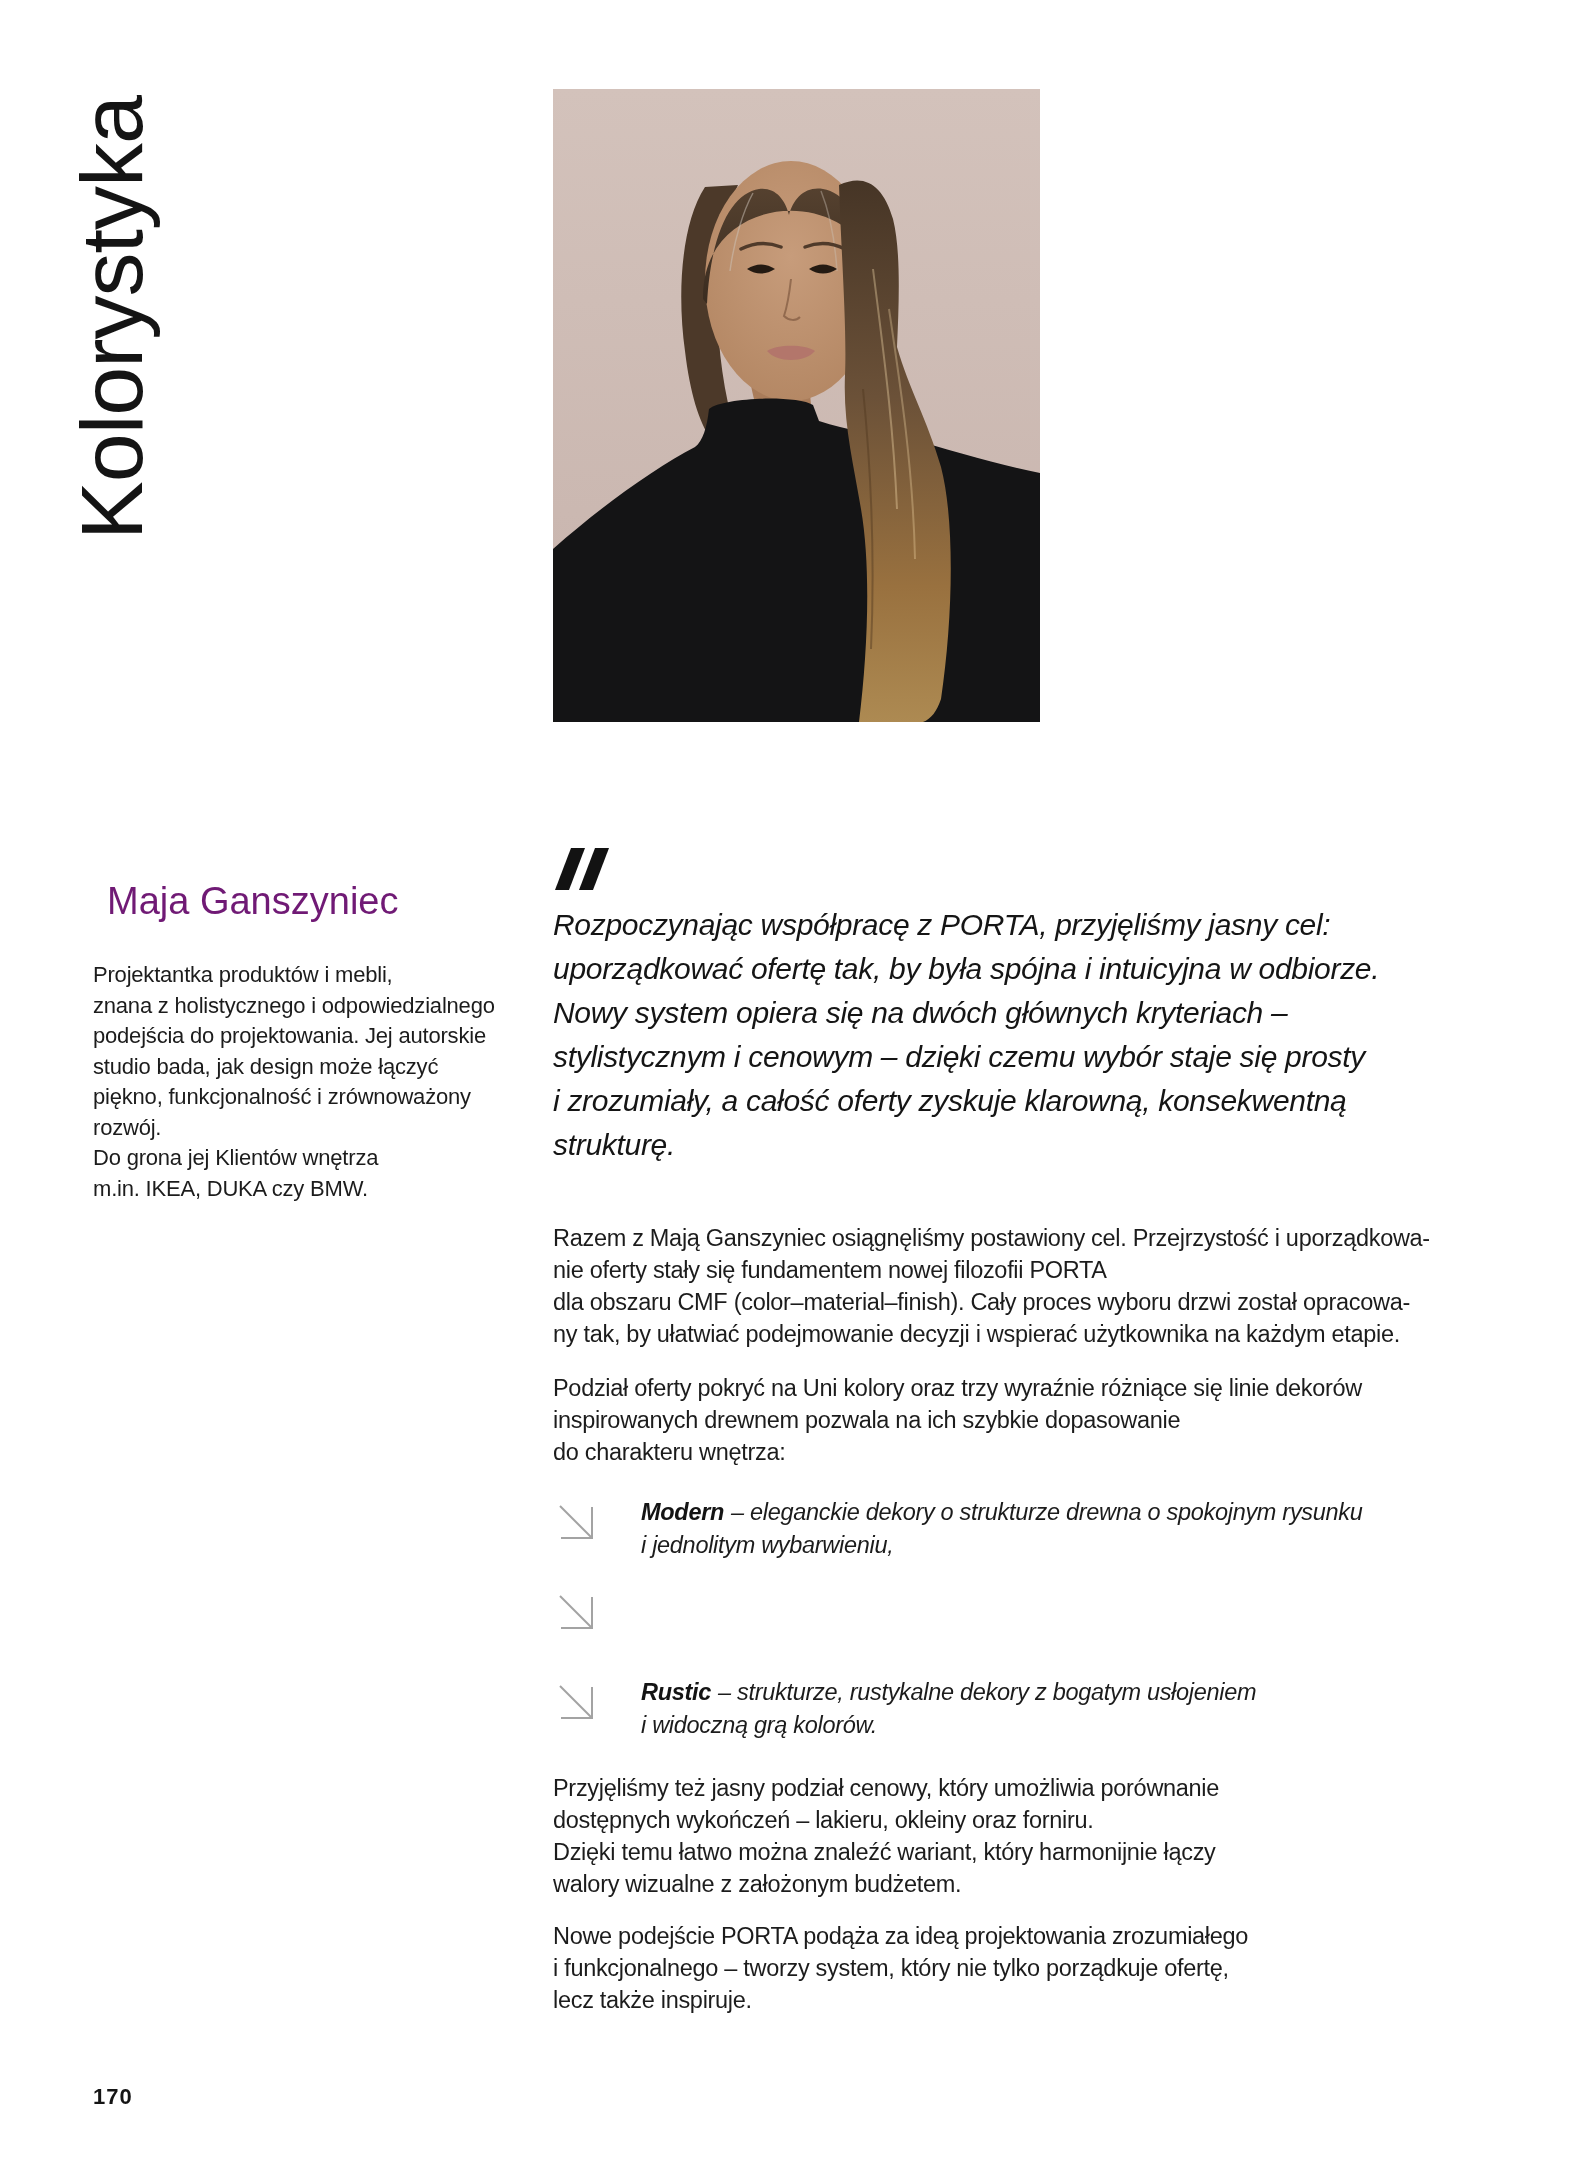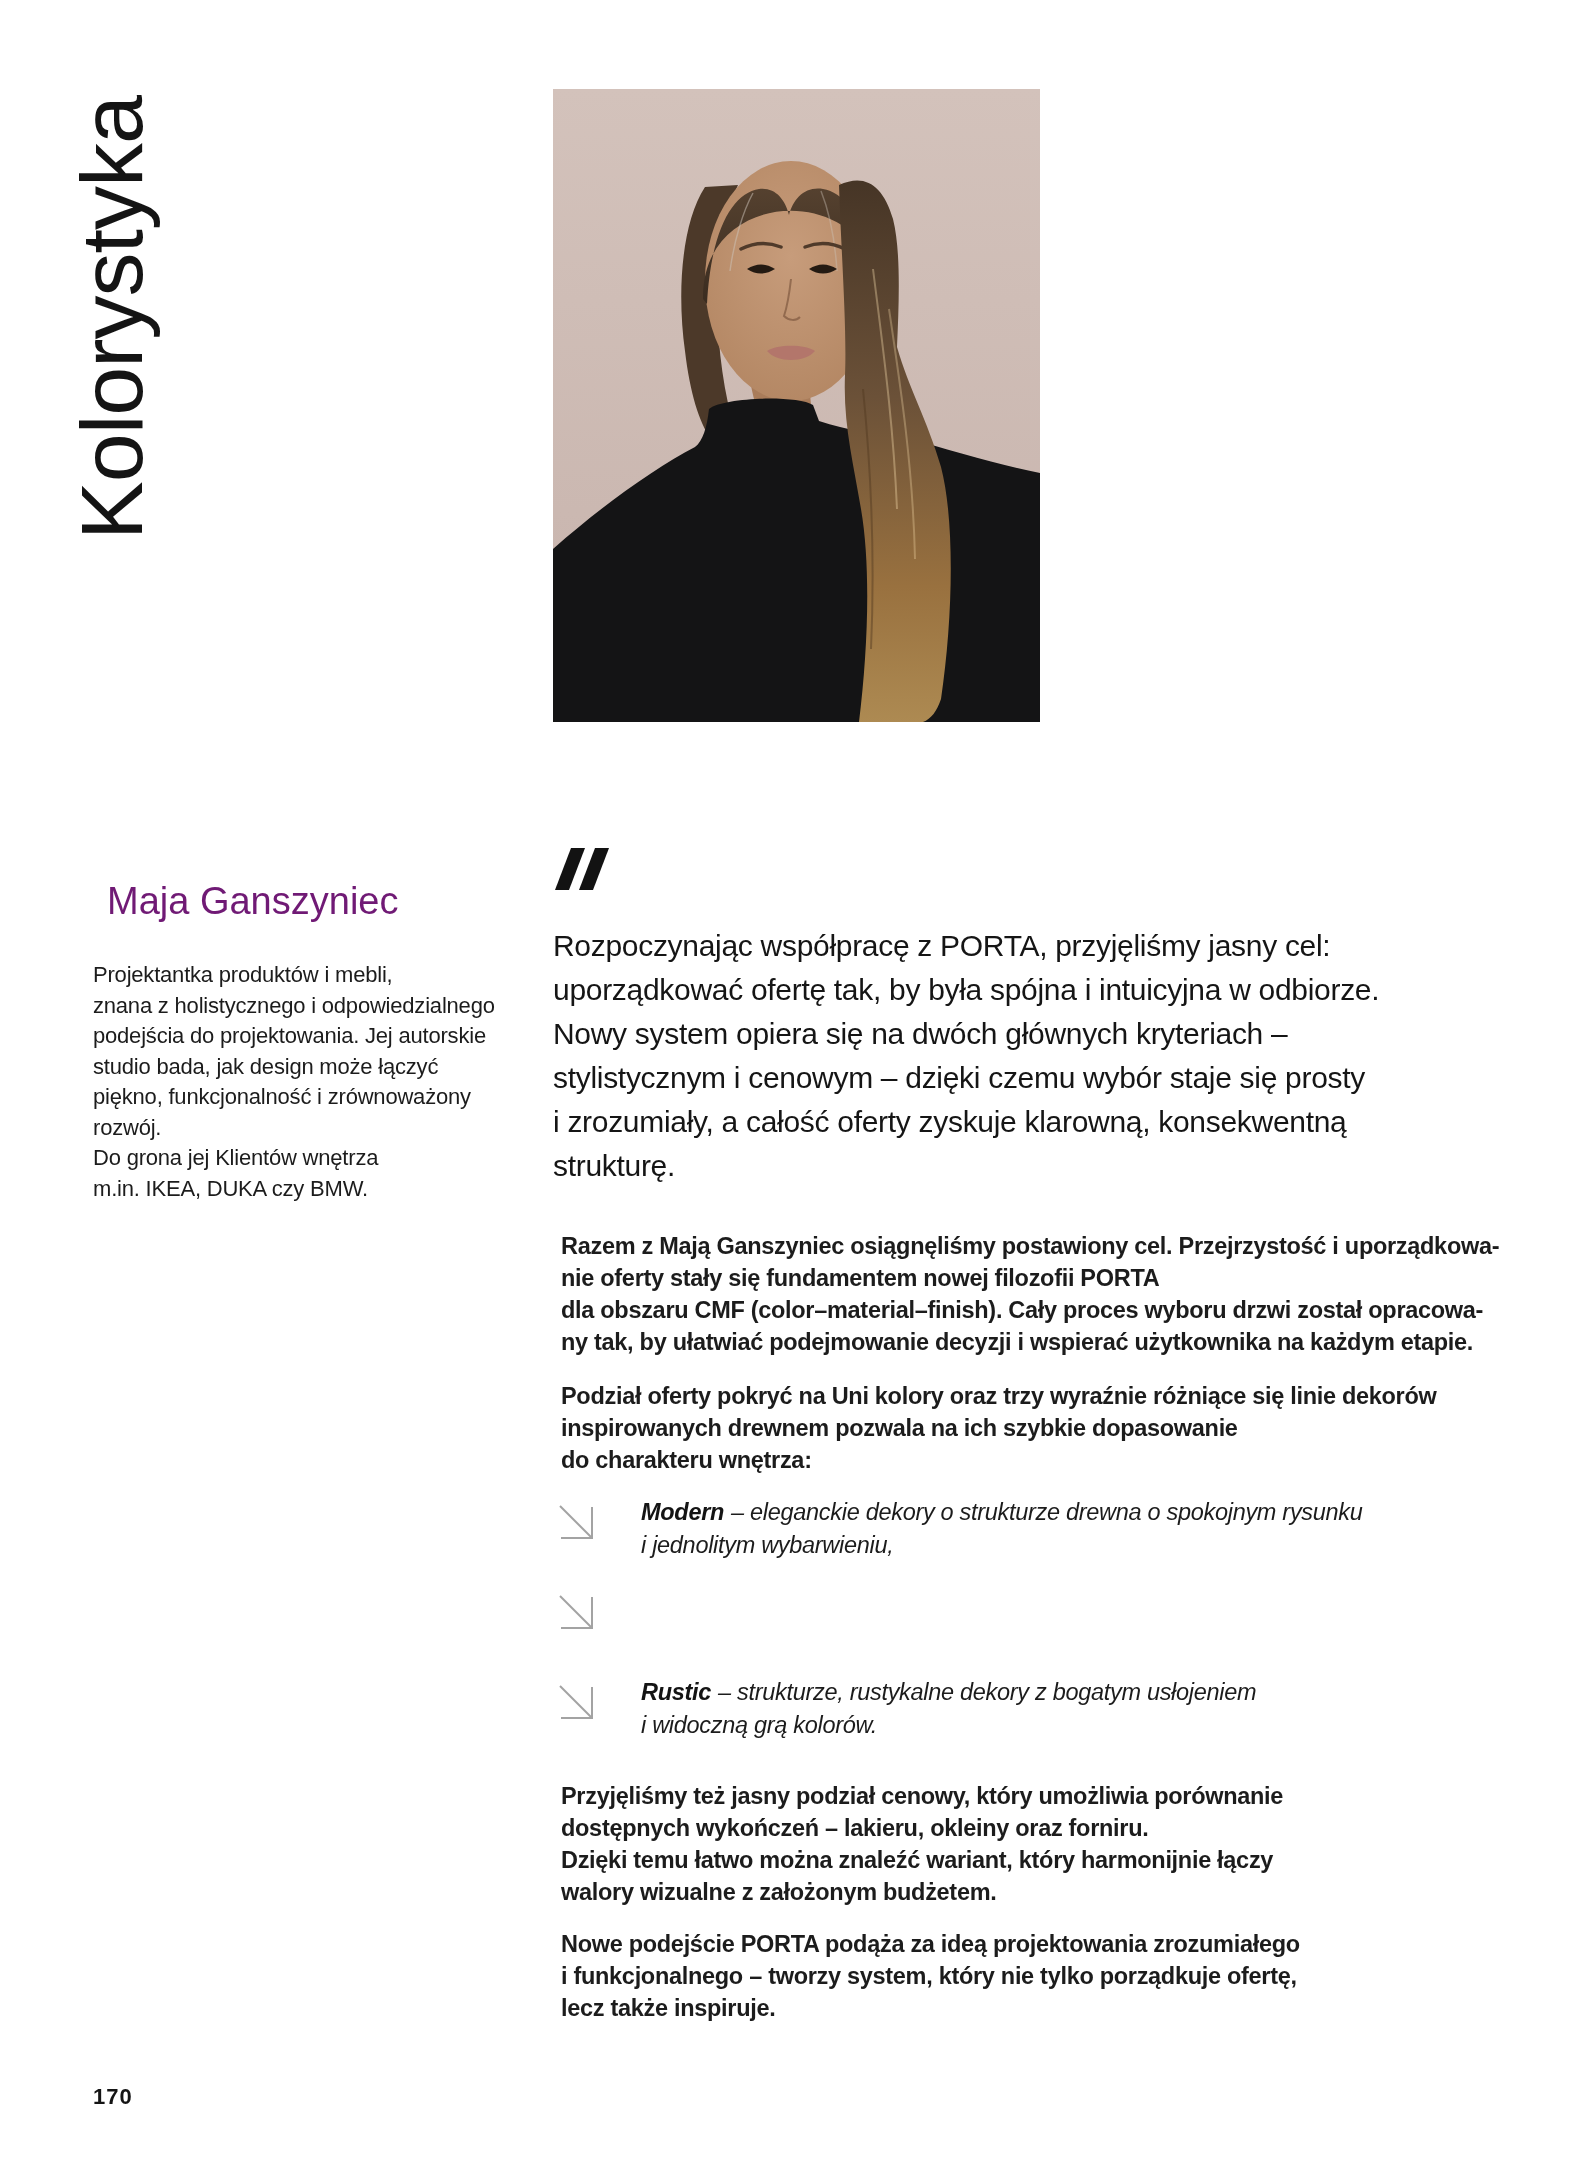--- a/index.html
+++ b/index.html
@@ -39,31 +39,31 @@
   .bio{
     margin:40px 0 0 0;
     font-size:22px;line-height:30.5px;
     letter-spacing:-0.2px;
     white-space:pre-line;
     color:#1c1c1c;
   }
   
   .quote-mark{position:absolute;left:553px;top:846px;width:58px;height:46px;}
   .pull-quote{
-    position:absolute;left:553px;top:924px;width:940px;
-    font-size:30px;line-height:44px;
+    position:absolute;left:553px;top:903px;width:940px;
+    font-size:30px;font-style:italic;line-height:44px;
     letter-spacing:-0.3px;
     white-space:pre-line;
     color:#151515;
     font-weight:400;
   }
   .para{
-    position:absolute;left:553px;width:980px;margin:8px;
+    position:absolute;left:553px;width:980px;margin:0;
     font-size:23.5px;line-height:32px;letter-spacing:-0.3px;
-    white-space:pre-line;color:#1c1c1c;font-weight:bold;
+    white-space:pre-line;color:#1c1c1c;
   }
   .para-1{top:1222px;}
   .para-2{top:1372px;}
   .para-3{top:1772px;}
   .para-4{top:1920px;}
   .bullet-row{
     position:absolute;left:553px;width:980px;
     display:flex;align-items:flex-start;font-style:italic;
   }
   .bullet-row.r1{top:1496px;}

